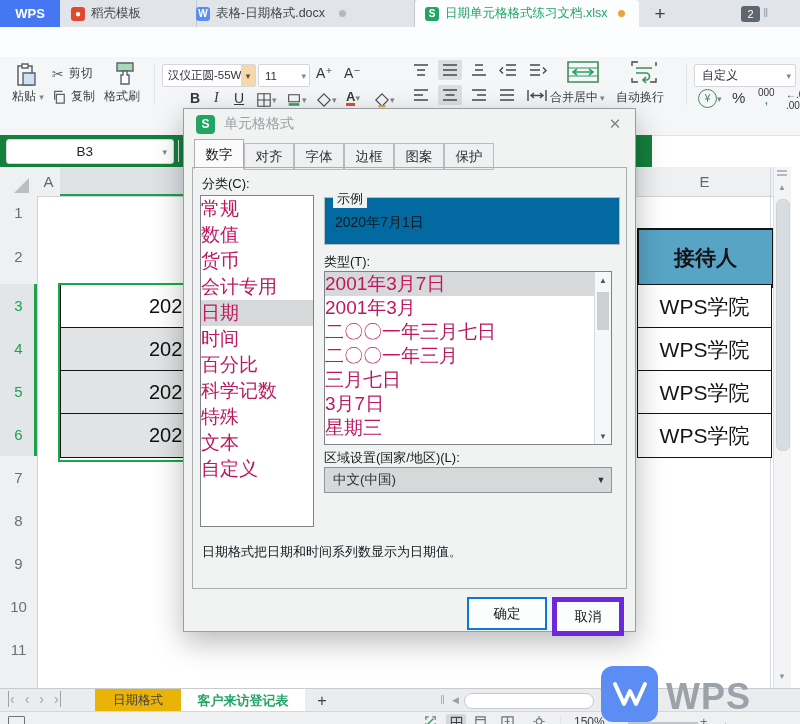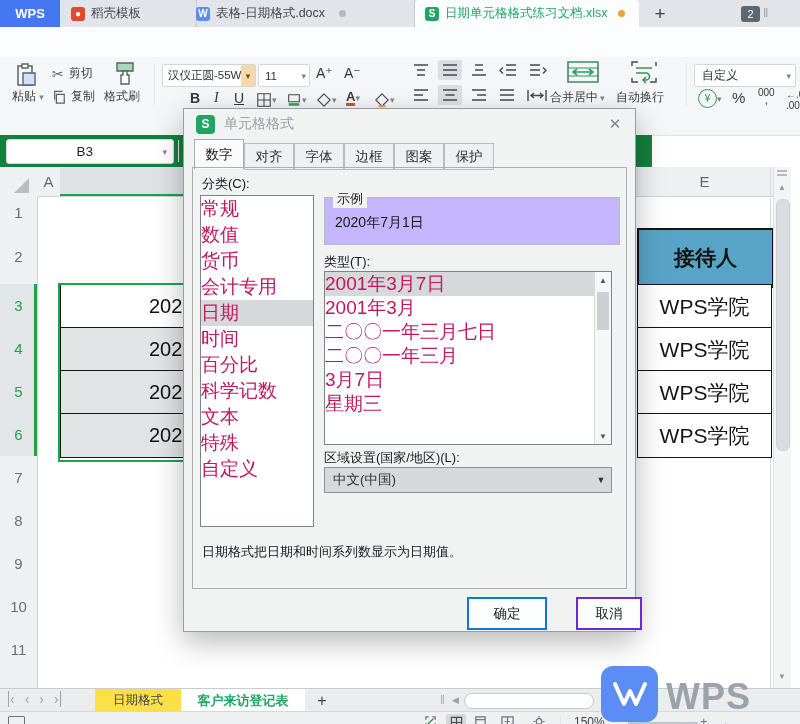--- a/index.html
+++ b/index.html
@@ -441,67 +441,68 @@
     <div class="abs dlabel" style="left:18px;top:66px">分类(C):</div>
     <div class="abs lst" style="left:16px;top:86px;width:112px;height:330px">
       <div class="it">常规</div>
       <div class="it">数值</div>
       <div class="it">货币</div>
       <div class="it">会计专用</div>
       <div class="it sel">日期</div>
       <div class="it">时间</div>
       <div class="it">百分比</div>
       <div class="it">科学记数</div>
+      <div class="it">特殊</div>
       <div class="it">文本</div>
-      <div class="it">特殊</div>
       <div class="it">自定义</div>
     </div>
 
-    <div class="abs" style="left:140px;top:88px;width:294px;height:46px;background:#c4b5fd;border:1px solid #b8bcbf">
+    <div class="abs" style="left:140px;top:88px;width:294px;height:46px;background:#0369a1;border:1px solid #b8bcbf">
       <span class="abs dlabel" style="left:8px;top:-8px;background:#f1f2f2;padding:0 4px">示例</span>
       <span class="abs" style="left:10px;top:16px;font-size:14px;color:#15181b">2020年7月1日</span>
     </div>
 
     <div class="abs dlabel" style="left:140px;top:144px">类型(T):</div>
     <div class="abs lst tlst" style="left:140px;top:162px;width:286px;height:172px">
       <div style="margin-right:16px">
         <div class="it sel">2001年3月7日</div>
         <div class="it">2001年3月</div>
         <div class="it">二〇〇一年三月七日</div>
         <div class="it">二〇〇一年三月</div>
+        <div class="it">三月七日</div>
         <div class="it">3月7日</div>
         <div class="it">星期三</div>
       </div>
       <div class="sbarV">
         <div class="ct" style="height:16px;font-size:8px;color:#555">▲</div>
         <div style="margin:4px 2px 0;height:38px;background:#cdd0d3"></div>
         <div class="abs ct" style="bottom:0;width:100%;height:16px;font-size:8px;color:#555">▼</div>
       </div>
     </div>
 
     <div class="abs dlabel" style="left:140px;top:340px">区域设置(国家/地区)(L):</div>
     <div class="abs cl" style="left:140px;top:358px;width:286px;height:24px;background:#d6d8da;border:1px solid #8f9499">
       <span style="padding-left:8px;font-size:13.5px;flex:1">中文(中国)</span>
       <span class="ct" style="width:20px;font-size:9px;color:#2e3338">▼</span>
     </div>
 
     <div class="abs dlabel" style="left:18px;top:434px">日期格式把日期和时间系列数显示为日期值。</div>
 
     <div class="abs ct btn" style="left:283px;top:488px;width:76px;height:29px;border:2px solid #0b77d9">确定</div>
-    <div class="abs ct btn" style="left:392px;top:488px;width:62px;height:29px;border:2px solid #6d28d9">取消</div>
+    <div class="abs ct btn" style="left:368px;top:488px;width:62px;height:29px;border:5px solid #6d28d9">取消</div>
   </div>
 
   <div class="abs" id="shtabs">
     <div class="abs cl" style="left:8px;top:2px;color:#9ca3a9;font-size:14px;gap:10px">
       <span style="border-left:1.6px solid #9ca3a9;padding-left:1px">‹</span>
       <span>‹</span>
       <span>›</span>
       <span style="border-right:1.6px solid #9ca3a9;padding-right:1px">›</span>
     </div>
-    <div class="abs ct shtab" style="left:95px;width:86px;background:#fde047;color:#3d4248">日期格式</div>
+    <div class="abs ct shtab" style="left:95px;width:86px;background:#eab308;color:#3d4248">日期格式</div>
     <div class="abs ct shtab" style="left:181px;width:124px;background:#fff;color:#21a565;font-weight:bold;font-size:13px">客户来访登记表</div>
     <div class="abs ct" style="left:312px;top:1px;width:20px;height:21px;font-size:16px;color:#3c4043">
         <span>+</span>
       </div>
     <div class="abs" style="left:440px;top:4px;font-size:12px;color:#aab0b6">‖</div>
     <div class="abs" style="left:452px;top:6px;font-size:9px;color:#9aa0a6">◀</div>
     <div class="abs" style="left:464px;top:4px;width:128px;height:14px;background:#fff;border:1px solid #c6cacd;border-radius:8px"></div>
   </div>
 
   <div class="abs" id="statusbar">

